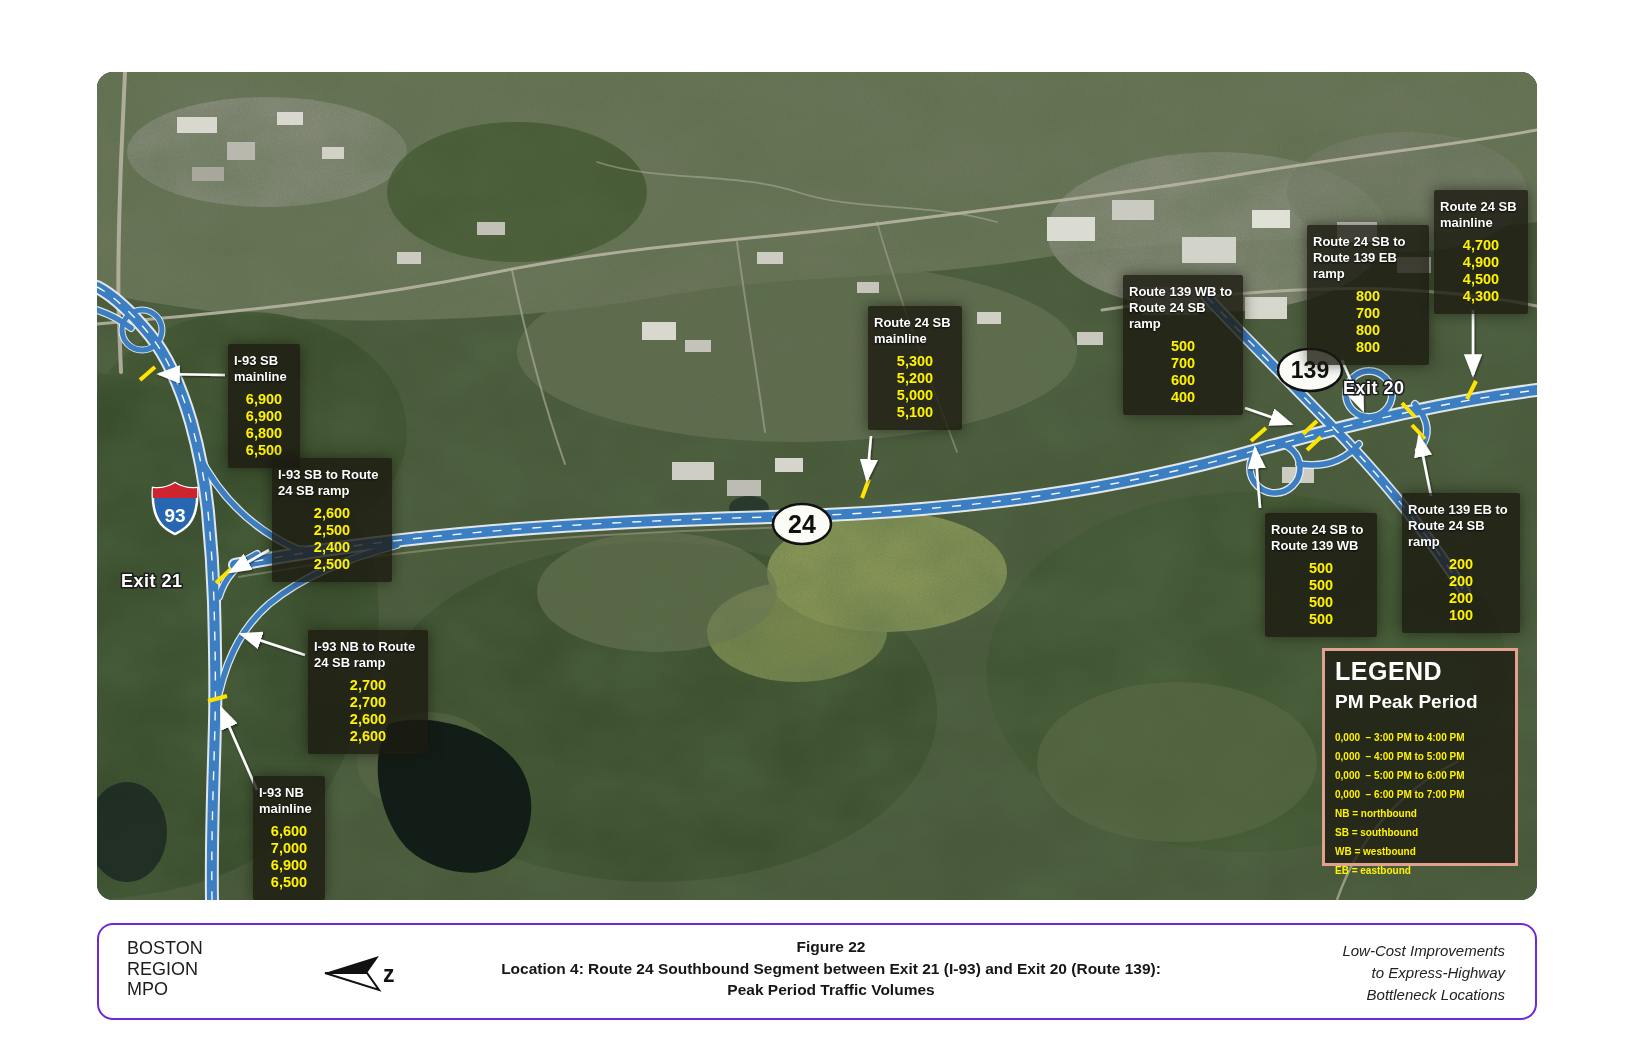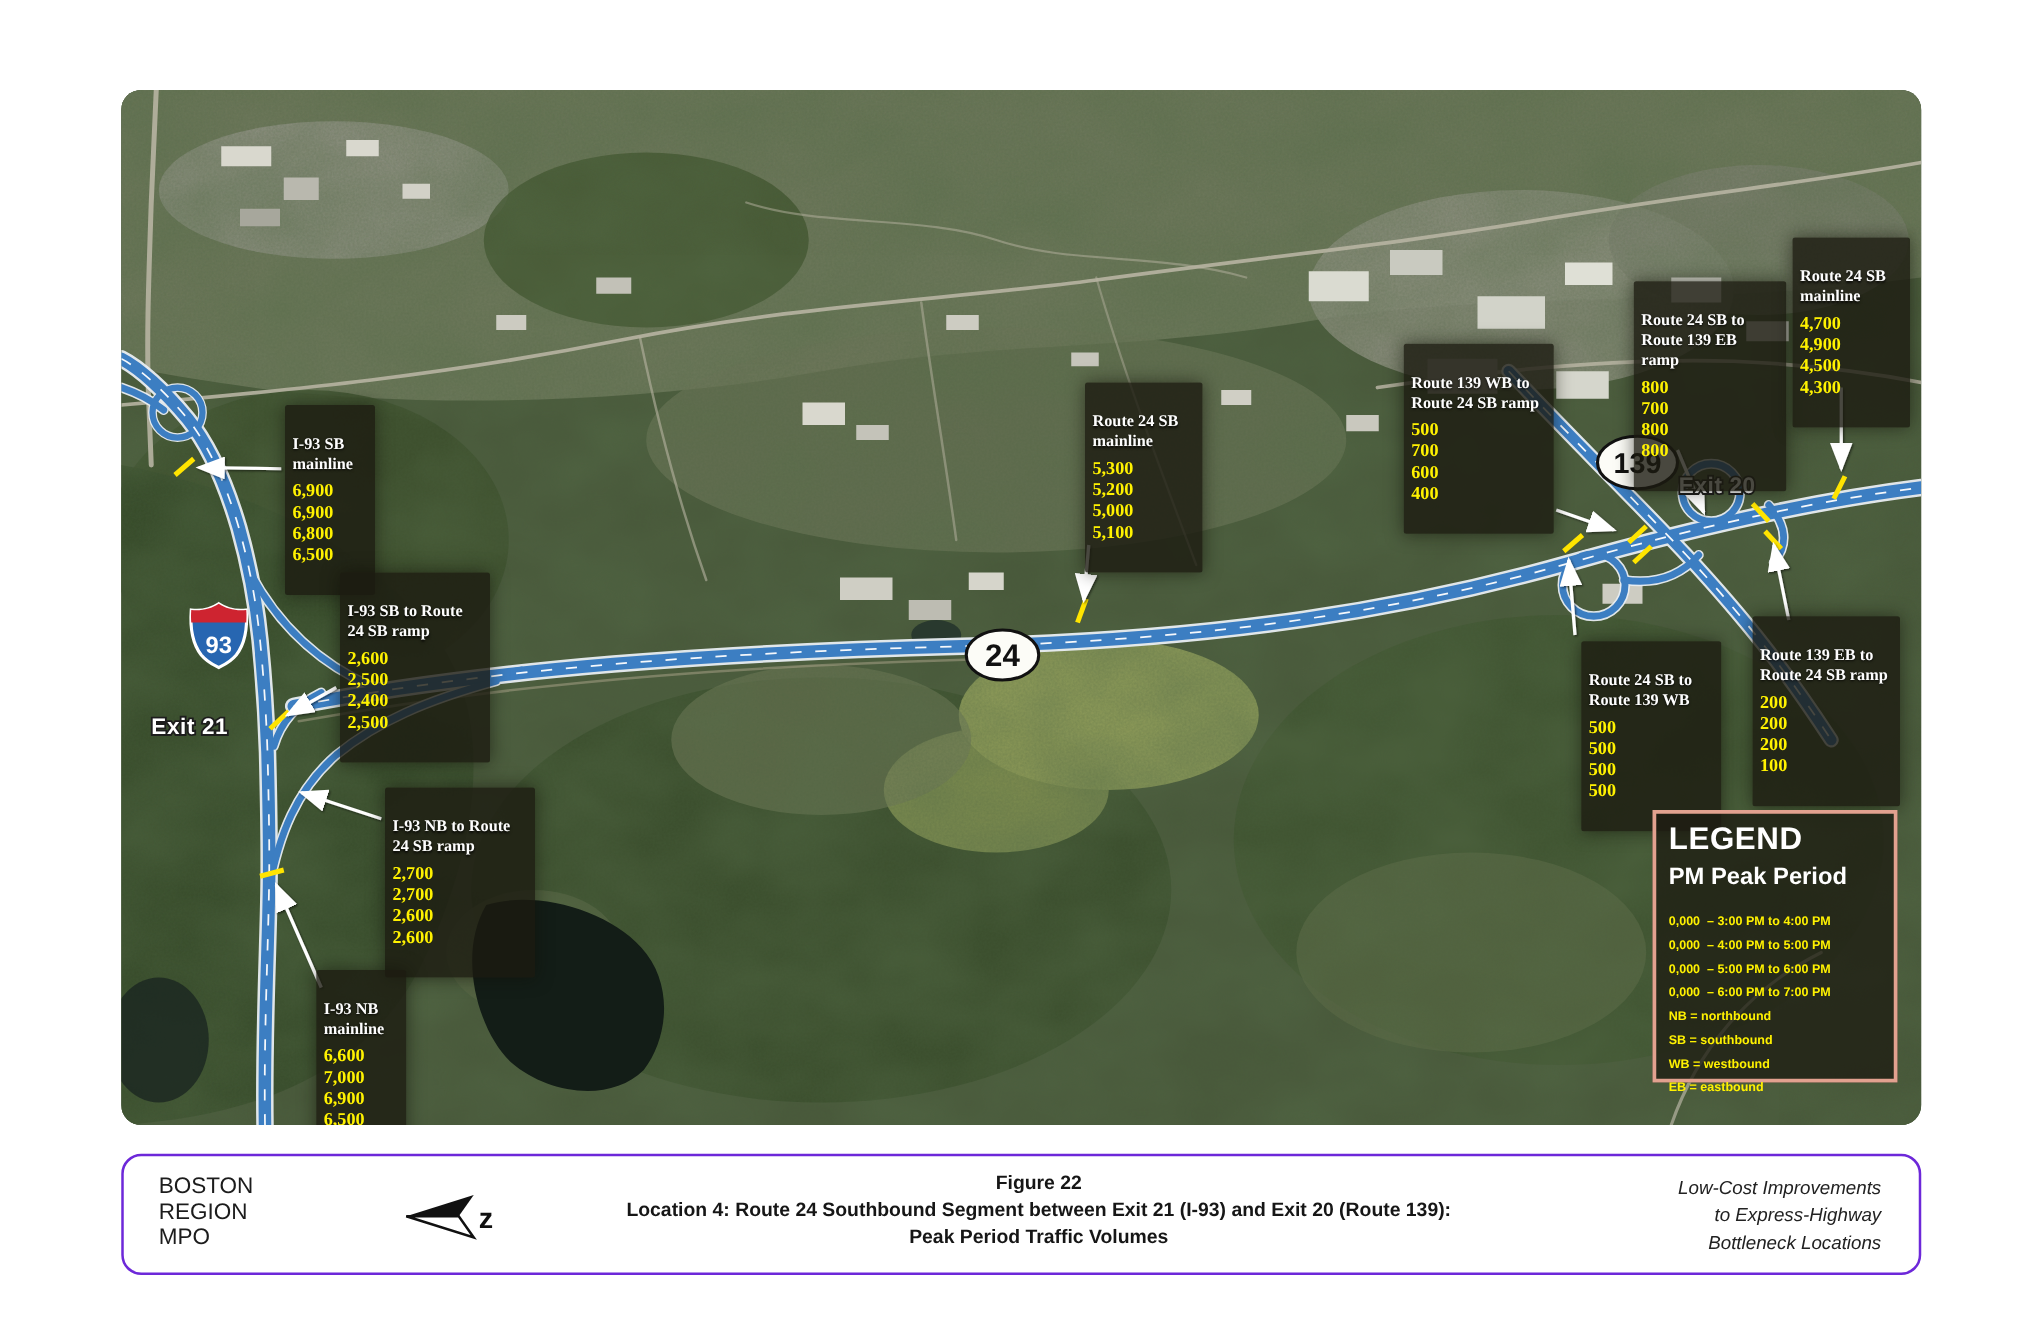--- a/index.html
+++ b/index.html
@@ -6,24 +6,24 @@
   body{width:1632px;height:1056px;background:#ffffff;position:relative;
        font-family:"Liberation Sans",sans-serif;overflow:hidden;}
 
   
   .map{position:absolute;left:97px;top:72px;width:1440px;height:828px;
        border-radius:16px;overflow:hidden;background:#49593b;}
   .map svg.base{position:absolute;left:0;top:0;}
 
   
   .vbox{position:absolute;background:rgba(28,26,16,0.80);color:#fff;
-        padding:23px 6px;border-radius:2px;box-shadow:0 0 14px rgba(15,15,8,.55);font-family:Liberation Serif, serif;}
+        padding:9px 6px;border-radius:2px;box-shadow:0 0 14px rgba(15,15,8,.55);}
   .vbox .t{font-size:13px;font-weight:bold;line-height:1.22;color:#fdfdfd;
            text-shadow:0 1px 2px rgba(0,0,0,.9);}
-  .vbox .vals{margin-top:6px;text-align:left;}
+  .vbox .vals{margin-top:6px;text-align:center;}
   .vbox .vals div{color:#fff200;font-weight:bold;font-size:14.5px;line-height:1.18;}
 
   
   .legend{position:absolute;left:1225px;top:576px;width:196px;height:218px;
           background:rgba(30,28,18,0.78);border:3px solid #e2a18f;
           box-sizing:border-box;padding:5px 10px;}
   .legend .lt{color:#fff;font-weight:bold;font-size:25px;
               letter-spacing:.5px;margin:1px 0 5px 0;}
   .legend .ls{color:#fff;font-weight:bold;font-size:19px;margin-bottom:15px;}
   .legend .li{color:#fff200;font-weight:bold;font-size:10px;line-height:19px;
@@ -214,21 +214,21 @@
 
     <g>
       <ellipse cx="1213" cy="298" rx="32" ry="21" fill="#fcfcf7" stroke="#111" stroke-width="2.5"></ellipse>
       <text class="oval-num" x="1213" y="306" font-size="23">139</text>
     </g>
 
     <text class="exit" x="24" y="515">Exit 21</text>
     <text class="exit" x="1246" y="322">Exit 20</text>
   </svg>
 
-  <div class="vbox" style="left:131px;top:252px;width:60px">
+  <div class="vbox" style="left:131px;top:272px;width:60px">
     <div class="t">I-93 SB mainline</div>
     <div class="vals">
       <div>6,900</div>
       <div>6,900</div>
       <div>6,800</div>
       <div>6,500</div>
     </div>
   </div>
 
   <div class="vbox" style="left:175px;top:386px;width:108px">

